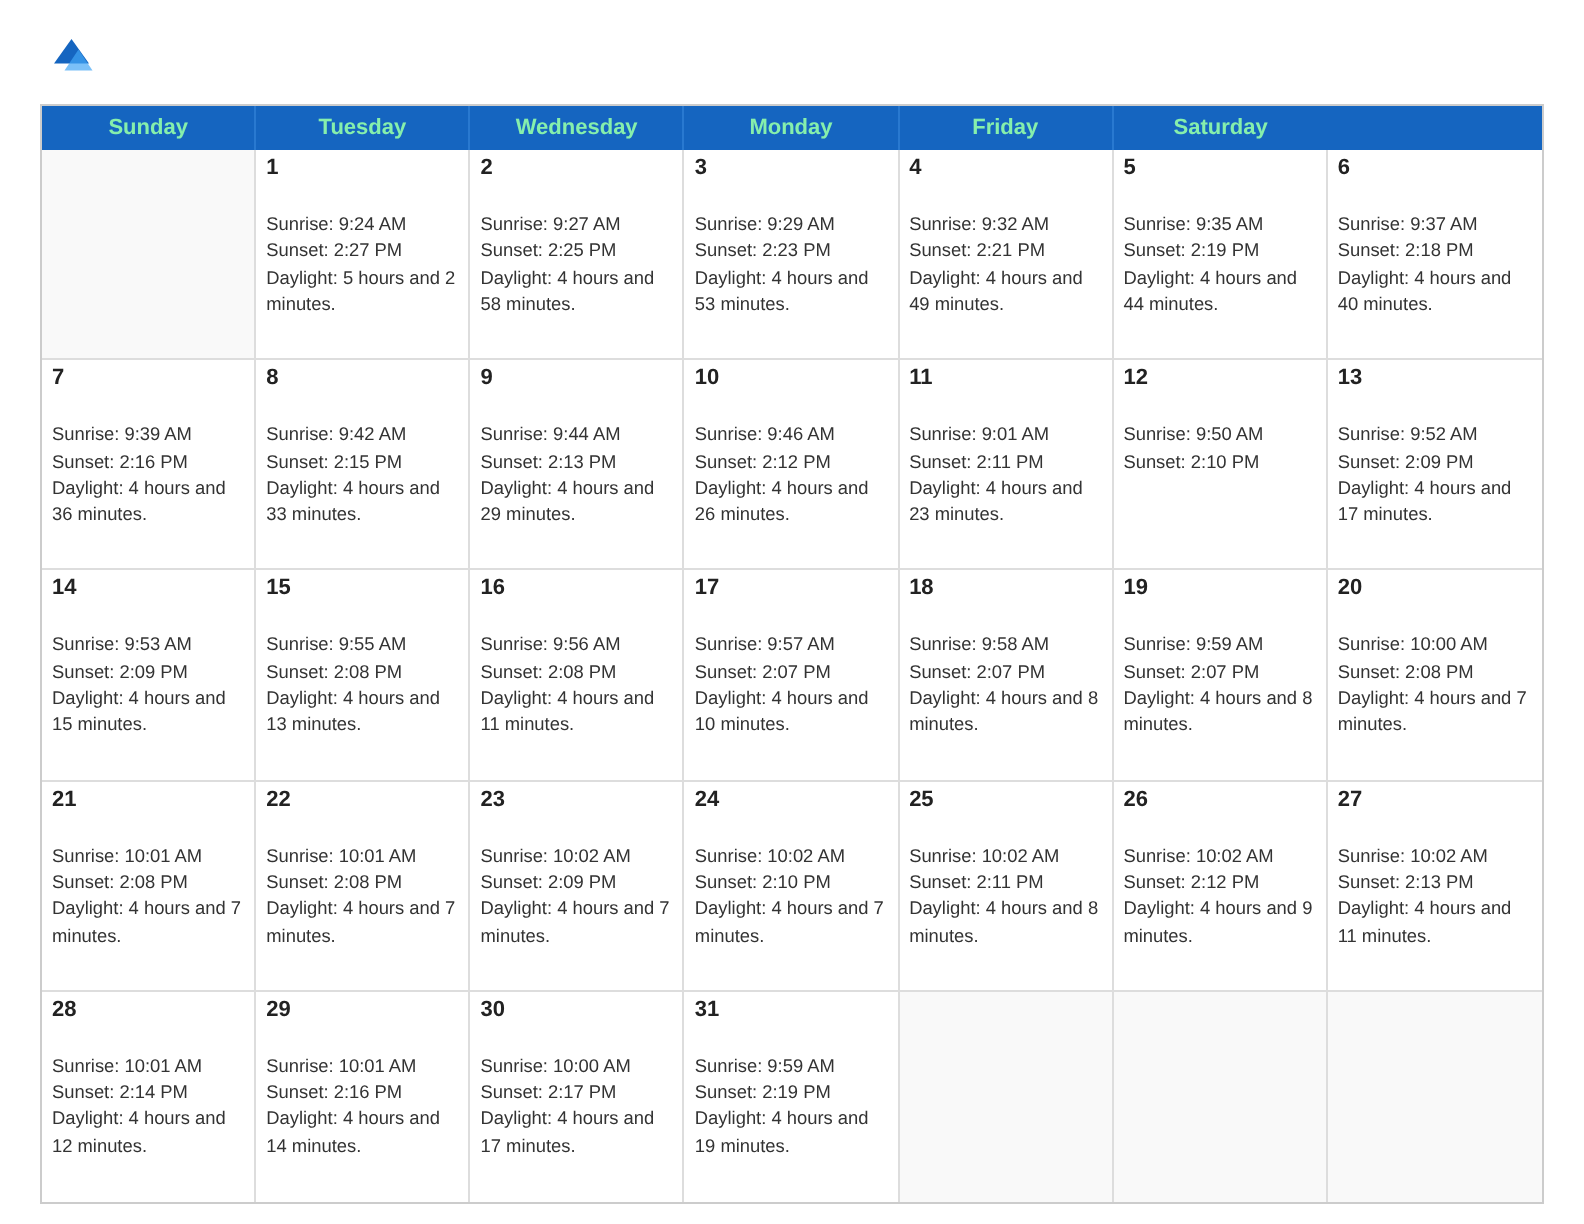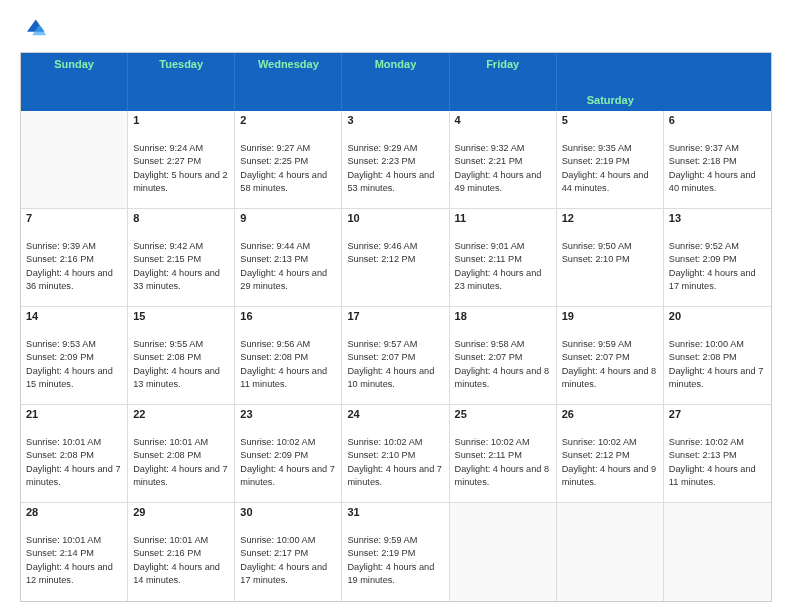--- a/index.html
+++ b/index.html
@@ -66,21 +66,21 @@
       background: #1565c0;
     }
     .cal-header-cell {
       color: #86efac;
       font-size: 11px;
       font-weight: bold;
       text-align: center;
       padding: 5px 2px;
       border-right: 1px solid #2979d0;
     }
-    .cal-header-cell:last-child { border-right: none; margin-top: 36px; }
+    .cal-header-cell:last-child { border-right: none; }
     .cal-body {
       flex: 1;
       display: grid;
       grid-template-rows: repeat(5, 1fr);
     }
     .cal-row {
       display: grid;
       grid-template-columns: repeat(7, 1fr);
       border-bottom: 1px solid #ddd;
     }
@@ -174,21 +174,21 @@
           <div class="cal-cell">
             <span class="day-num">8</span>
             <div class="day-info"><span>Sunrise: 9:42 AM</span><br><span>Sunset: 2:15 PM</span><br><span>Daylight: 4 hours and 33 minutes.</span></div>
           </div>
           <div class="cal-cell">
             <span class="day-num">9</span>
             <div class="day-info"><span>Sunrise: 9:44 AM</span><br><span>Sunset: 2:13 PM</span><br><span>Daylight: 4 hours and 29 minutes.</span></div>
           </div>
           <div class="cal-cell">
             <span class="day-num">10</span>
-            <div class="day-info"><span>Sunrise: 9:46 AM</span><br><span>Sunset: 2:12 PM</span><br></div>
+            <div class="day-info"><span>Sunrise: 9:46 AM</span><br><span>Sunset: 2:12 PM</span><br><span>Daylight: 4 hours and 26 minutes.</span></div>
           </div>
           <div class="cal-cell">
             <span class="day-num">11</span>
             <div class="day-info"><span>Sunrise: 9:01 AM</span><br><span>Sunset: 2:11 PM</span><br><span>Daylight: 4 hours and 23 minutes.</span></div>
           </div>
           <div class="cal-cell">
             <span class="day-num">12</span>
             <div class="day-info"><span>Sunrise: 9:50 AM</span><br><span>Sunset: 2:10 PM</span><br></div>
           </div>
           <div class="cal-cell">

